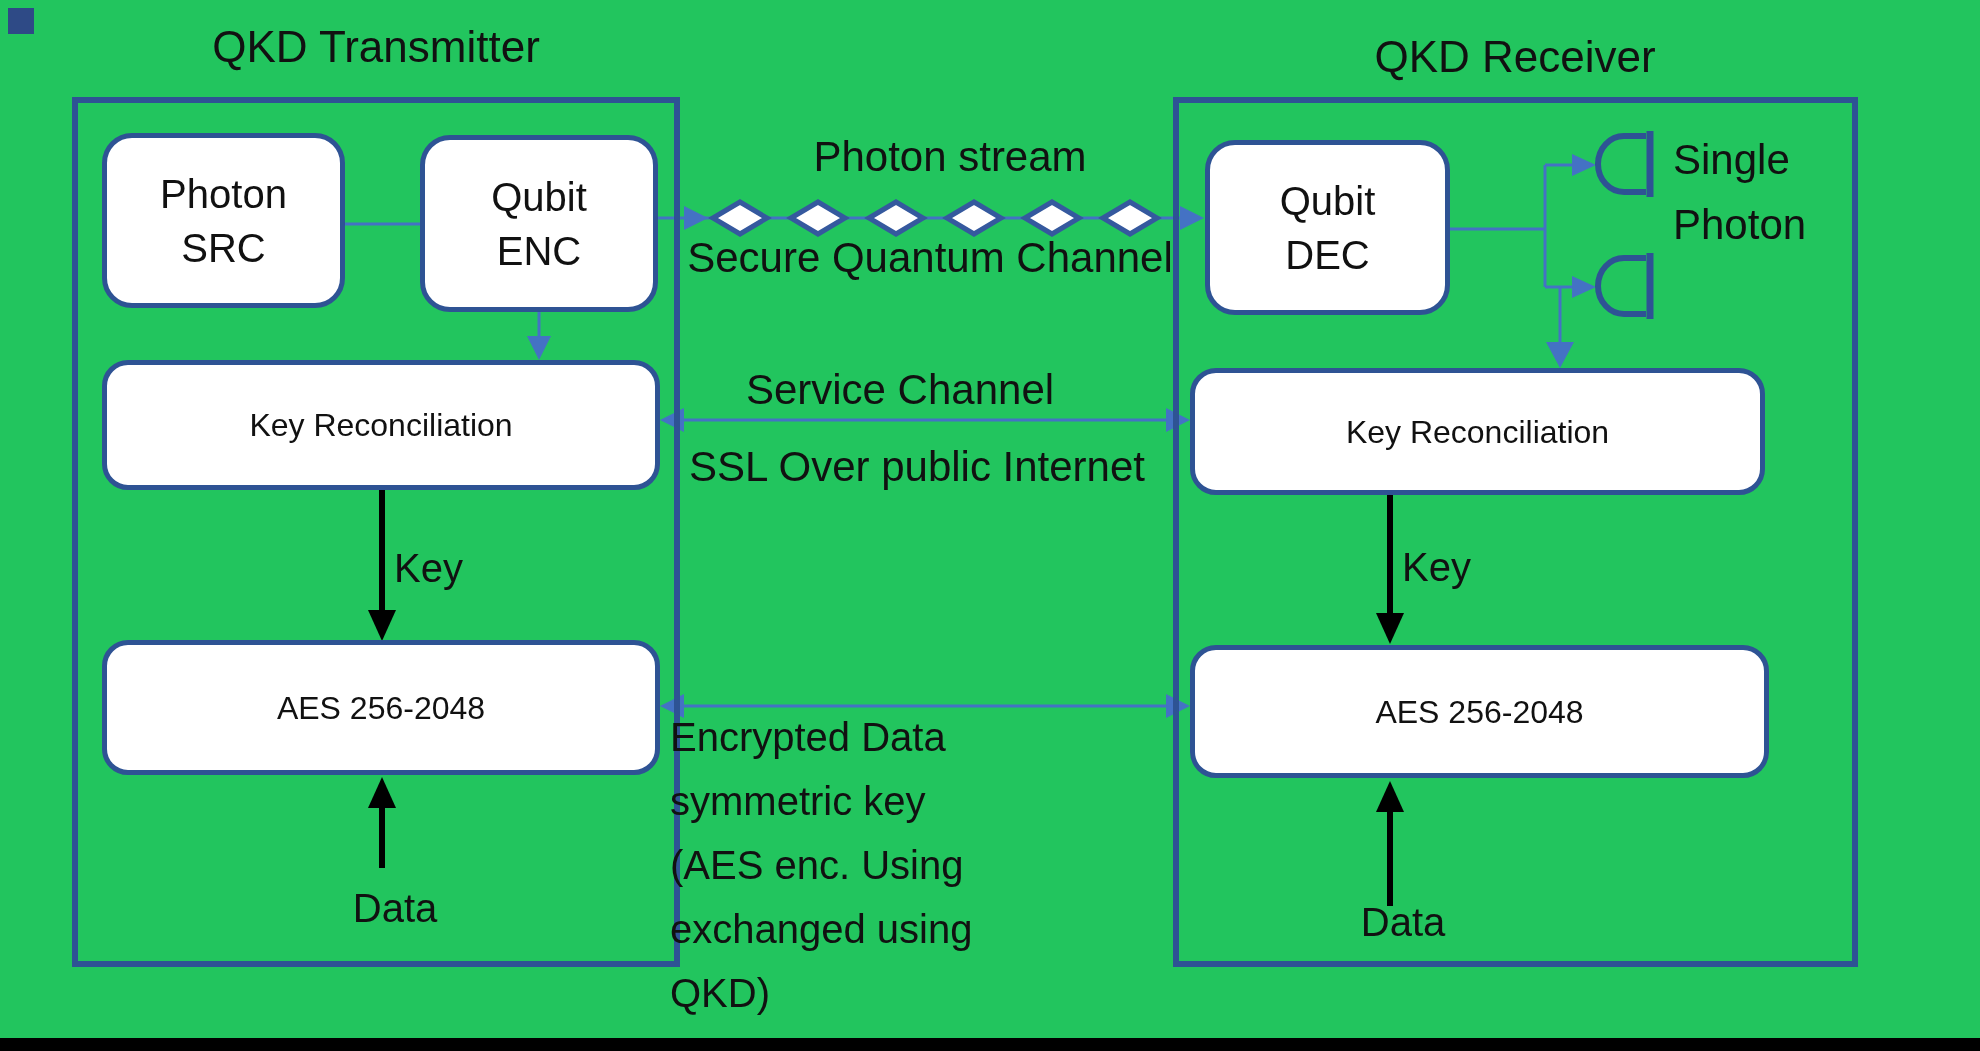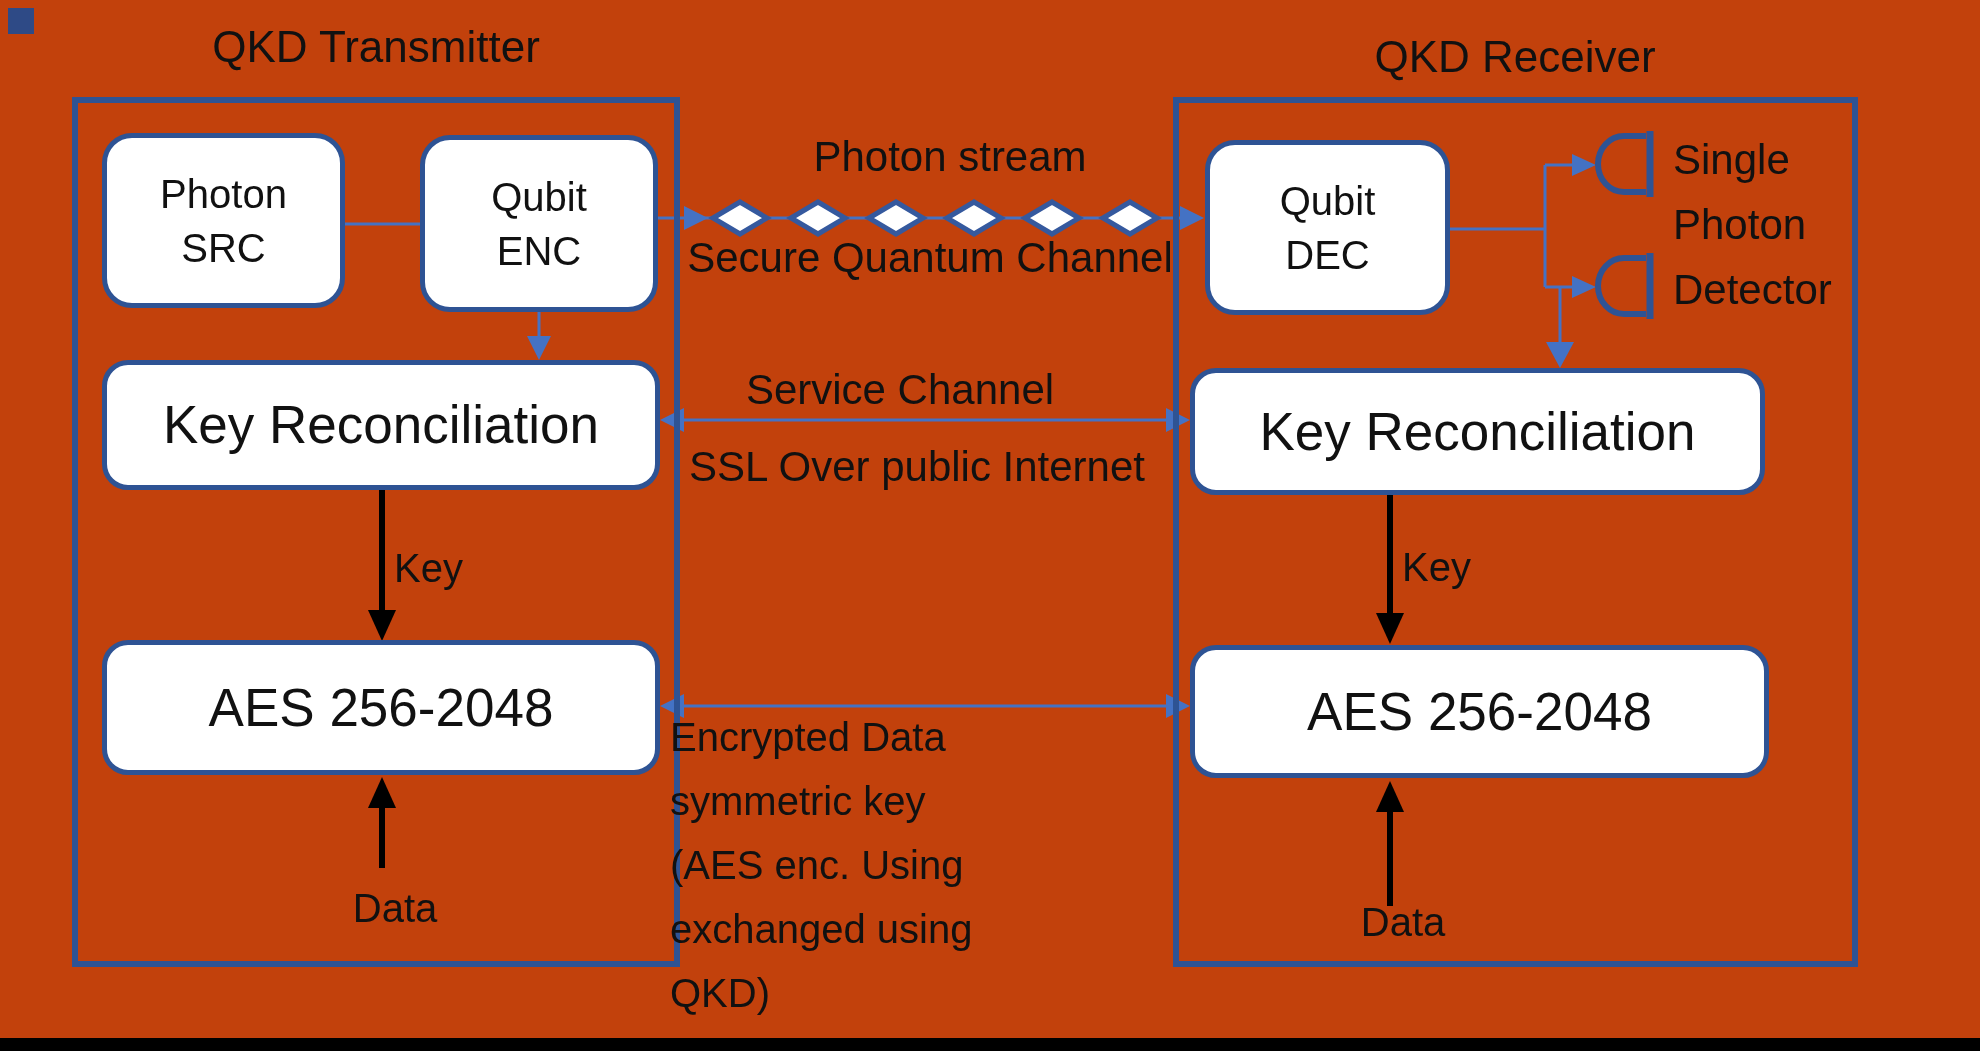--- a/index.html
+++ b/index.html
@@ -1,23 +1,23 @@
 <!DOCTYPE html>
 <html style="--box-border: #2e5394; --connector: #4472c4; --diamond: #35599e; --text: #111111; --footer-bar: #000000; --corner-square: #2e4a86;"><head>
 <meta charset="utf-8">
 <style>
   html,body{margin:0;padding:0;background:#fff;}
-  #stage{position:relative;width:1980px;height:1051px;background:#c2410c;overflow:hidden;
+  #stage{position:relative;width:1980px;height:1051px;background:#22c55e;overflow:hidden;
          font-family:"Liberation Sans",sans-serif;color:var(--text,#111);}
   .abs{position:absolute;}
   .outer-box{box-sizing:border-box;border:6px solid var(--box-border,#2e5394);background:transparent;}
   .node{box-sizing:border-box;border:5px solid var(--box-border,#2e5394);border-radius:30px;
         background:#fff;display:flex;flex-direction:column;align-items:center;justify-content:center;
         font-size:40px;line-height:54px;text-align:center;}
-  .node.wide{border-radius:26px;font-size:53px;}
+  .node.wide{border-radius:26px;font-size:32px;}
   .title{font-size:44px;text-align:center;white-space:nowrap;}
   .lbl{font-size:40px;white-space:nowrap;text-align:right;}
   .lbl42{font-size:42px;white-space:nowrap;}
   .center{text-align:center;}
   .enc-note{font-size:40px;line-height:64px;text-align:left;}
   .det-lbl{font-size:42px;line-height:65px;}
   svg{position:absolute;left:0;top:0;}
   .thin{stroke:var(--connector,#4472c4);stroke-width:3;fill:none;}
   .head{fill:var(--connector,#4472c4);stroke:none;}
   .blk{stroke:#000;stroke-width:6;fill:none;}
@@ -136,21 +136,20 @@
   <div class="abs outer-box" style="left:1173px;top:97px;width:685px;height:870px;"></div>
 
   <div class="abs node" style="left:1205px;top:140px;width:245px;height:175px;">
     <div>Qubit</div>
     <div>DEC</div>
   </div>
 
   <div class="abs det-lbl" style="left:1673px;top:127px;">
     <div>Single</div>
     <div>Photon</div>
-    <div>Detector</div>
   </div>
 
   <div class="abs node wide" style="left:1190px;top:368px;width:575px;height:127px;">
     <div>Key Reconciliation</div>
   </div>
 
   <div class="abs lbl" style="left:1402px;top:545px;">Key</div>
 
   <div class="abs node wide" style="left:1190px;top:645px;width:579px;height:133px;">
     <div>AES 256-2048</div>

